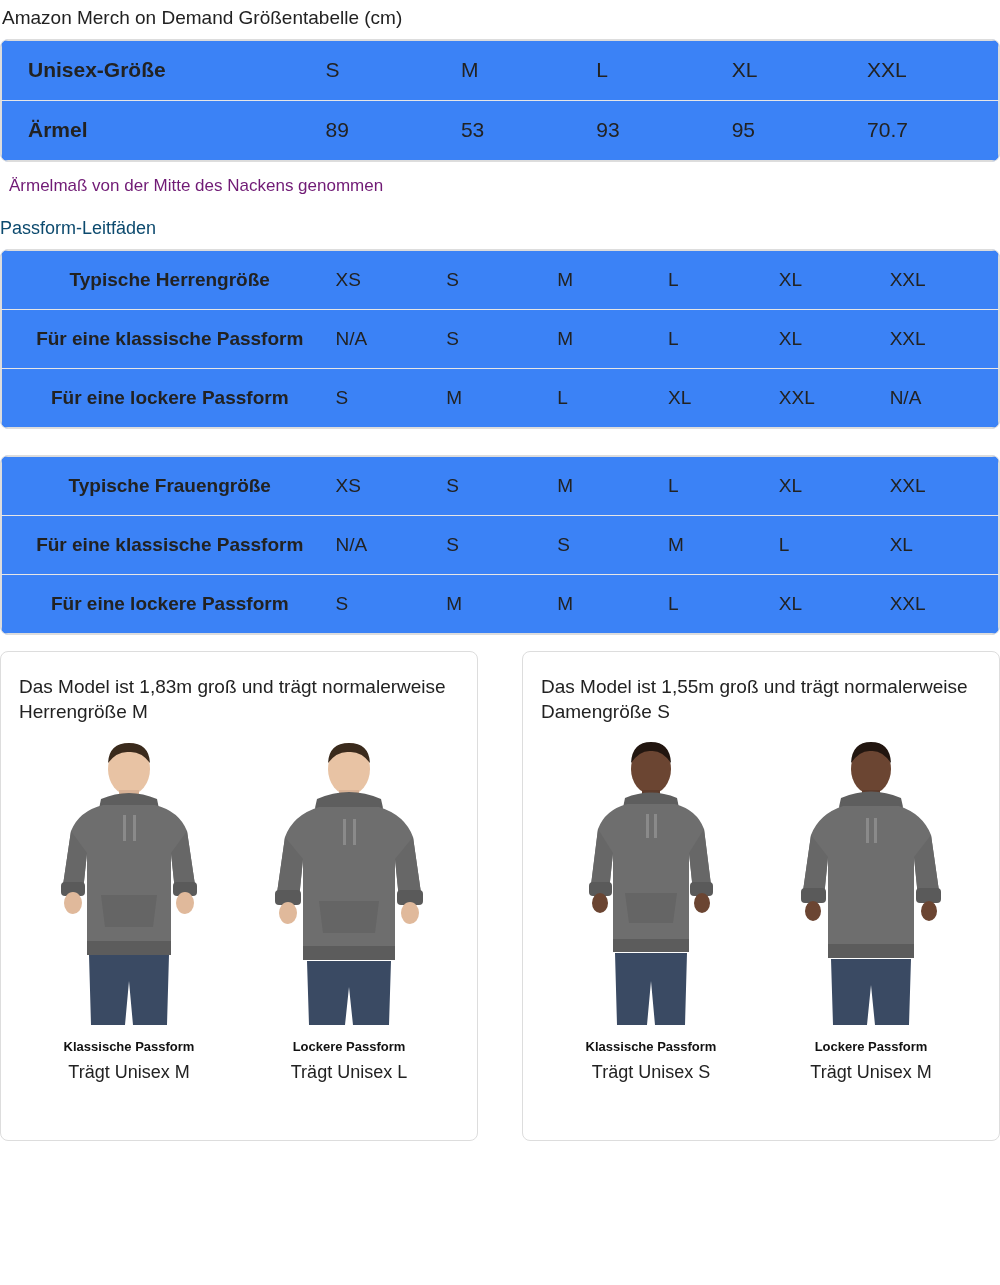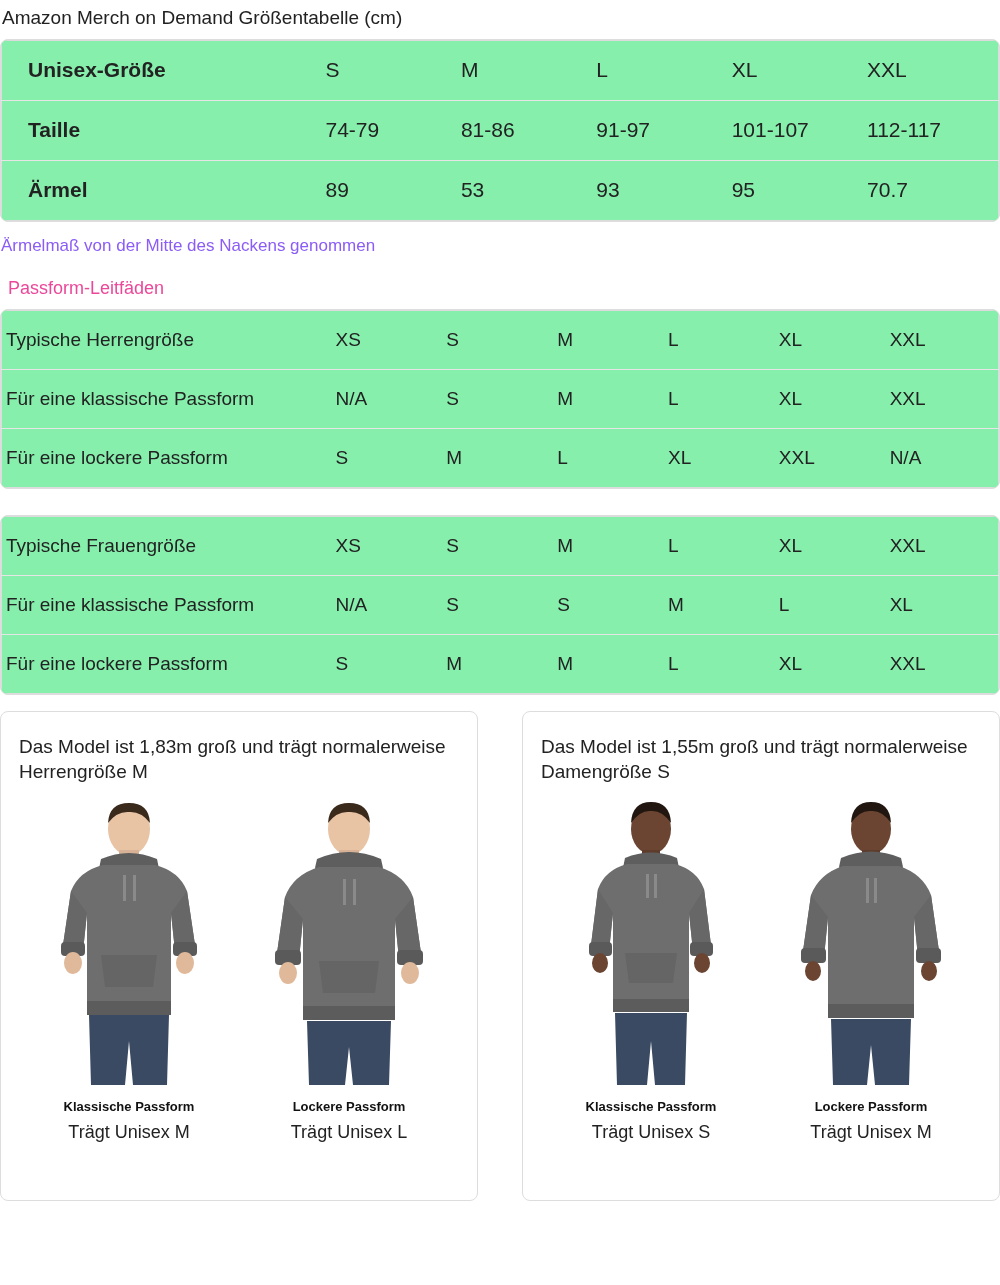--- a/index.html
+++ b/index.html
@@ -32,21 +32,21 @@
     width: 100%;
     border-collapse: collapse;
     border: 1px solid #dcdcdc;
     border-radius: 6px;
     table-layout: fixed;
   }
   .table-wrap {
     border: 1px solid #dddddd;
     border-radius: 8px;
     overflow: hidden;
-    background: #86efac;
+    background: #3b82f6;
   }
   table.size-table td {
     border-bottom: 1px solid #e6e6e6;
     padding: 0;
   }
   table.size-table tr:last-child td {
     border-bottom: none;
   }
 
   
@@ -60,40 +60,41 @@
     font-weight: bold;
     padding-left: 26px;
     width: 320px;
   }
   .t-main td.val {
     padding-left: 4px;
   }
 
   .note {
     font-size: 17px;
-    color: #8b5cf6;
-    padding: 14px 0 12px 1px;
+    color: #701a75;
+    padding: 14px 0 12px 9px;
   }
   .section-label {
     font-size: 18px;
-    color: #ec4899;
-    padding: 10px 0 10px 8px;
+    color: #0c4a6e;
+    padding: 10px 0 10px 0;
   }
 
   
   .t-fit td {
     height: 59px;
     font-size: 19px;
     color: #222;
     vertical-align: middle;
   }
   .t-fit td.lbl {
-    font-weight: normal;
+    font-weight: bold;
     padding-left: 4px;
     width: 332px;
+    text-align: center;
   }
   .t-fit td.val {
     padding-left: 2px;
     margin-left: 17px;
   }
 
   .spacer-12 { height: 12px; }
   .spacer-24 { height: 26px; }
 
   
@@ -160,28 +161,20 @@
   <div class="table-wrap">
     <table class="size-table t-main">
       <tbody>
         <tr>
           <td class="lbl">Unisex-Größe</td>
           <td class="val">S</td>
           <td class="val">M</td>
           <td class="val">L</td>
           <td class="val">XL</td>
           <td class="val">XXL</td>
-        </tr>
-        <tr>
-          <td class="lbl">Taille</td>
-          <td class="val">74-79</td>
-          <td class="val">81-86</td>
-          <td class="val">91-97</td>
-          <td class="val">101-107</td>
-          <td class="val">112-117</td>
         </tr>
         <tr>
           <td class="lbl">Ärmel</td>
           <td class="val">89</td>
           <td class="val">53</td>
           <td class="val">93</td>
           <td class="val">95</td>
           <td class="val">70.7</td>
         </tr>
       </tbody>

